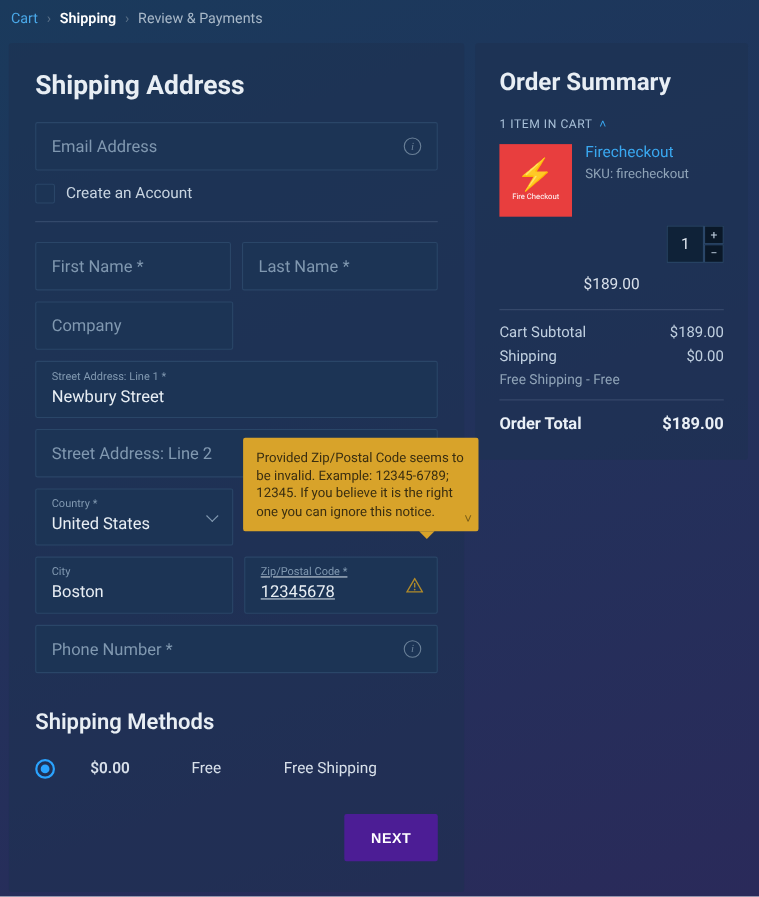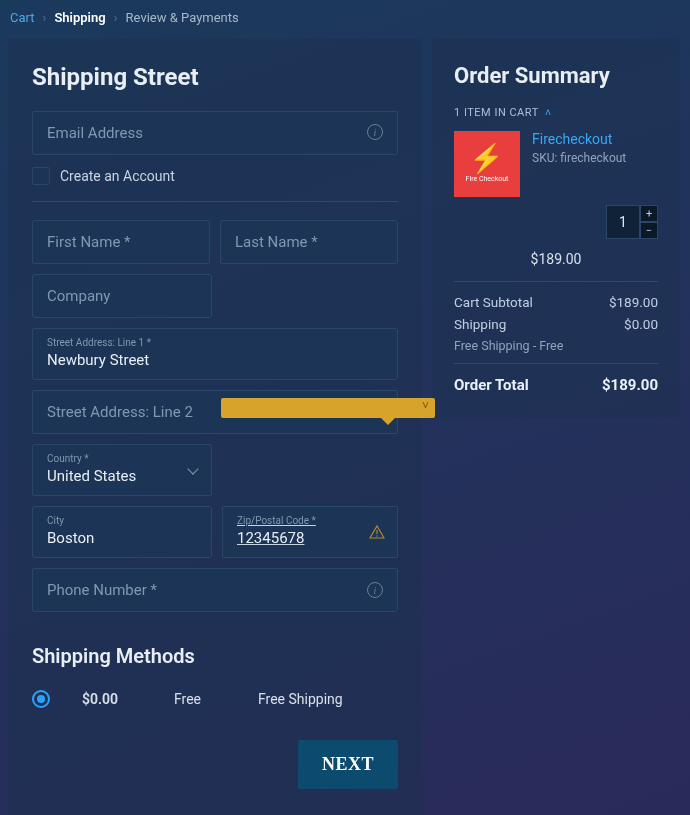--- a/index.html
+++ b/index.html
@@ -48,21 +48,21 @@
     color: #c8d4e0;
     font-size: 15px;
     width: 100%;
     position: relative;
   }
   .field .ph { color: #8098b0; font-size: 15px; }
   .field .sm-label { font-size: 10px; color: #8098b0; display:block; margin-bottom:3px; }
   .field .val { color: #e8eef4; font-size: 15px; }
   .field-row { display: flex; gap: 10px; margin-bottom: 10px; border-radius: 22px; }
   .field-row .field { flex: 1; }
-  .email-row { display:flex; margin-bottom:12px; }
+  .email-row { display:flex; align-items:center; margin-bottom:12px; }
   .info-icon {
     width: 16px; height: 16px; border: 1.5px solid #6a8098; border-radius: 50%;
     display:inline-flex; align-items:center; justify-content:center;
     font-size: 10px; color:#6a8098; margin-left:auto; font-style: italic; font-family: serif;
   }
   .checkbox-row { display:flex; align-items:center; gap:10px; font-size:14px; color:#c8d4e0; margin-bottom:16px; }
   .checkbox { width:18px; height:18px; background:#1c3455; border:1px solid #2a4668; border-radius:2px; }
   .divider { border:none; border-top:1px solid rgba(120,140,170,0.25); margin: 6px 0 18px; }
   .company { width: 180px !important; flex: none !important; }
   .country-row .field { width: 180px; flex:none; }
@@ -94,21 +94,21 @@
   }
   .tooltip .tclose {
     position:absolute; right:6px; bottom:4px; font-size:12px; color:#7a5e18; cursor:pointer;
   }
   .ship-method { display:flex; align-items:center; gap:32px; font-size:14px; color:#d8e0ea; }
   .radio { width:18px; height:18px; border-radius:50%; border:2px solid #2aa3ff; display:flex; align-items:center; justify-content:center; }
   .radio .dot { width:8px; height:8px; border-radius:50%; background:#2aa3ff; }
   .sm-col1 { width: 60px; font-weight:600; }
   .sm-col2 { width: 52px; }
   .next-row { display:flex; justify-content:flex-end; margin-top: 32px; }
-  .next-btn { background:#0c4a6e; color:#fff; border:none; padding: 14px 24px; font-size:18px; font-weight:700; letter-spacing: 0.5px; border-radius:2px; cursor:pointer;font-family:Liberation Serif, serif; }
+  .next-btn { background:#4c1d95; color:#fff; border:none; padding: 14px 24px; font-size:13px; font-weight:700; letter-spacing: 0.5px; border-radius:2px; cursor:pointer; }
   
   .cart-count { font-size: 11px; letter-spacing: 0.5px; color:#a8c0d8; margin-bottom:12px; display:flex; align-items:center; gap:6px; }
   .chev { color:#3aa8f0; font-size:11px; }
   .item-row { display:flex; gap:12px; margin-bottom:8px; }
   .thumb {
     width:66px; height:66px; background:#e83e3e; display:flex; flex-direction:column; align-items:center; justify-content:center;
     font-size:8px; color:#fff; position:relative;
   }
   .bolt { font-size:28px; color:#ffd024; line-height:1; }
   .thumb .tlabel { font-size:7px; margin-top:2px; }
@@ -134,21 +134,21 @@
 <div class="breadcrumb">
   <span class="link">Cart</span>
   <span class="sep">›</span>
   <span class="current">Shipping</span>
   <span class="sep">›</span>
   <span>Review &amp; Payments</span>
 </div>
 
 <div class="wrap">
   <div class="main-panel">
-    <h1 class="title">Shipping Street</h1>
+    <h1 class="title">Shipping Address</h1>
 
     <div class="field email-row">
       <span class="ph">Email Address</span>
       <span class="info-icon">i</span>
     </div>
     <div class="checkbox-row">
       <span class="checkbox"></span>
       <span>Create an Account</span>
     </div>
 
@@ -166,20 +166,21 @@
         <span class="sm-label">Street Address: Line 1  *</span>
         <span class="val">Newbury Street</span>
       </div>
     </div>
     <div class="field-row">
       <div class="field"><span class="ph">Street Address: Line 2</span></div>
     </div>
 
     <div class="tooltip-wrap">
       <div class="tooltip">
+        <span>Provided Zip/Postal Code seems to be invalid. Example: 12345-6789; 12345. If you believe it is the right one you can ignore this notice.</span>
         <span class="tclose">˅</span>
       </div>
       <div class="field-row country-row">
         <div class="field" style="padding:8px 14px 10px;">
           <span class="sm-label">Country  *</span>
           <span class="val">United States</span>
           <span class="chevron-down" style="position:absolute; right:14px; top:20px;"></span>
         </div>
       </div>
     </div>

